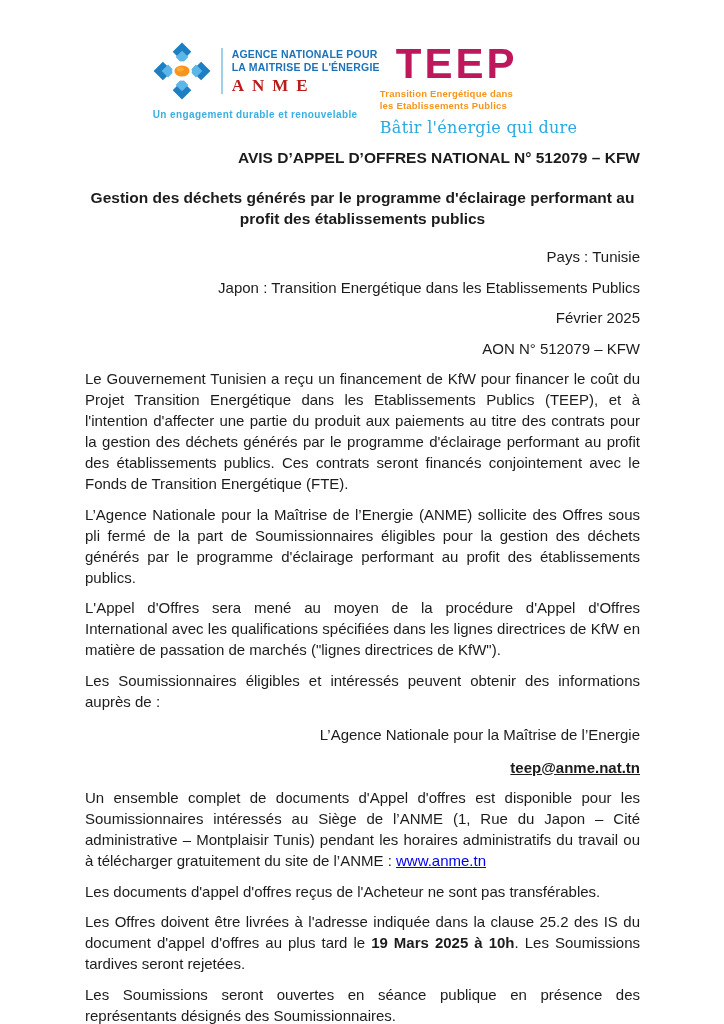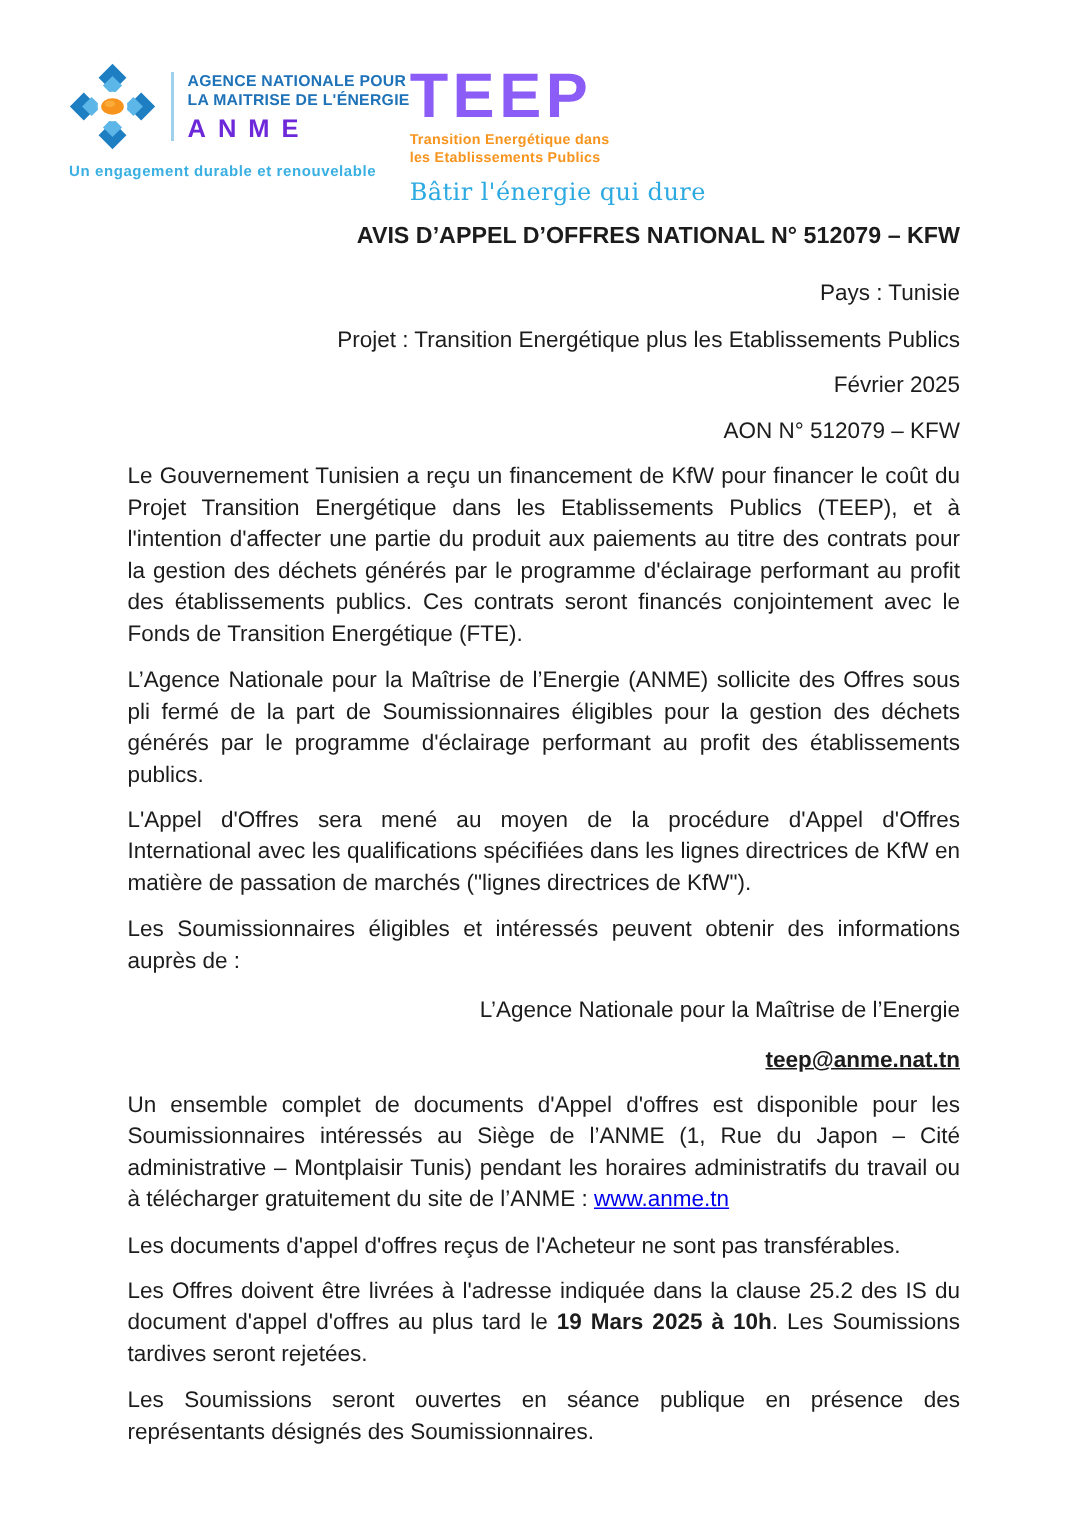--- a/index.html
+++ b/index.html
@@ -11,65 +11,67 @@
     margin: 0 auto;
     background: #ffffff;
     font-family: "Liberation Sans", sans-serif;
     color: #1c1c1c;
     overflow: hidden;
   }
 
   
   .header {
     display: flex;
-    justify-content: flex-start;
+    justify-content: center;
     align-items: flex-start;
-    padding: 42px 56px 0 46px;
+    padding: 42px 56px 0 62px;
     height: 128px;
   }
   .anme-logo { display: flex; flex-direction: column; }
   .anme-top { display: flex; align-items: center; }
   .anme-emblem { width: 58px; height: 58px; flex: 0 0 auto; }
   .anme-sep {
     width: 2px; height: 46px;
     background: #9fd0ec;
     margin: 0 9px 0 10px;
   }
   .anme-text { display: flex; flex-direction: column; }
   .anme-line {
     color: #1e72b8;
     font-size: 10.5px;
     font-weight: bold;
     letter-spacing: 0.2px;
     line-height: 13px;
     font-stretch: condensed;
   }
   .anme-acronym {
-    color: #6d28d9;
+    color: #b91c1c;
     font-size: 17px;
     font-weight: bold;
     letter-spacing: 8px;
     margin-top: 3px;
     line-height: 18px;
+    font-family: Liberation Serif, serif;
   }
   .anme-tagline {
     color: #3ab0e2;
     font-size: 10px;
     font-weight: bold;
     margin-top: 9px;
     letter-spacing: 0.4px;
   }
 
   .teep-logo { display: flex; flex-direction: column; align-items: flex-start; padding-top: 2px; }
   .teep-name {
-    color: #8b5cf6;
+    color: #be185d;
     font-size: 42px;
     font-weight: bold;
     letter-spacing: 3px;
     line-height: 40px;
+    margin-left: 16px;
   }
   .teep-sub {
     color: #f7941d;
     font-size: 9.5px;
     font-weight: bold;
     line-height: 11.5px;
     margin-top: 4px;
     letter-spacing: 0.2px;
   }
   .teep-slogan {
@@ -178,23 +180,24 @@
       </div>
       <div class="teep-slogan">Bâtir l'énergie qui dure</div>
     </div>
 
   </header>
 
   <main class="doc">
 
     <h1 class="doc-title">AVIS D’APPEL D’OFFRES NATIONAL N° 512079 – KFW</h1>
 
+    <h2 class="doc-subtitle">Gestion des déchets générés par le programme d'éclairage performant au profit des établissements publics</h2>
 
     <p class="meta-line">Pays : Tunisie</p>
-    <p class="meta-line">Projet : Transition Energétique plus les Etablissements Publics</p>
+    <p class="meta-line">Japon : Transition Energétique dans les Etablissements Publics</p>
     <p class="meta-line">Février 2025</p>
     <p class="meta-line">AON N° 512079 – KFW</p>
 
     <p class="para">Le Gouvernement Tunisien a reçu un financement de KfW pour financer le coût du Projet Transition Energétique dans les Etablissements Publics (TEEP), et à l'intention d'affecter une partie du produit aux paiements au titre des contrats pour la gestion des déchets générés par le programme d'éclairage performant au profit des établissements publics. Ces contrats seront financés conjointement avec le Fonds de Transition Energétique (FTE).</p>
 
 
     <p class="para">L’Agence Nationale pour la Maîtrise de l’Energie (ANME) sollicite des Offres sous pli fermé de la part de Soumissionnaires éligibles pour la gestion des déchets générés par le programme d'éclairage performant au profit des établissements publics.</p>
 
     <p class="para">L'Appel d'Offres sera mené au moyen de la procédure d'Appel d'Offres International avec les qualifications spécifiées dans les lignes directrices de KfW en matière de passation de marchés ("lignes directrices de KfW").</p>
 

